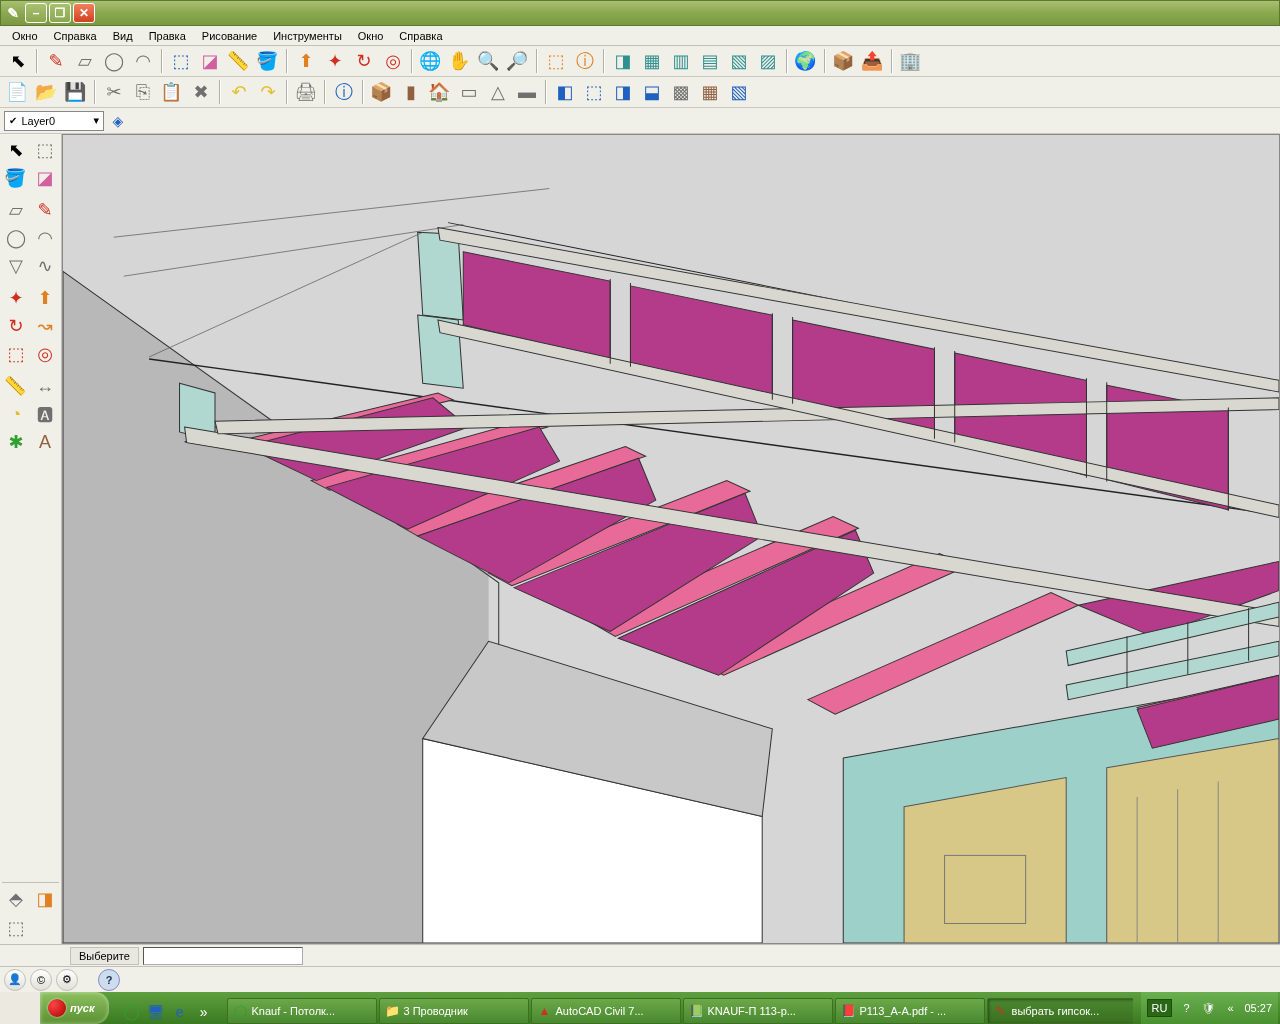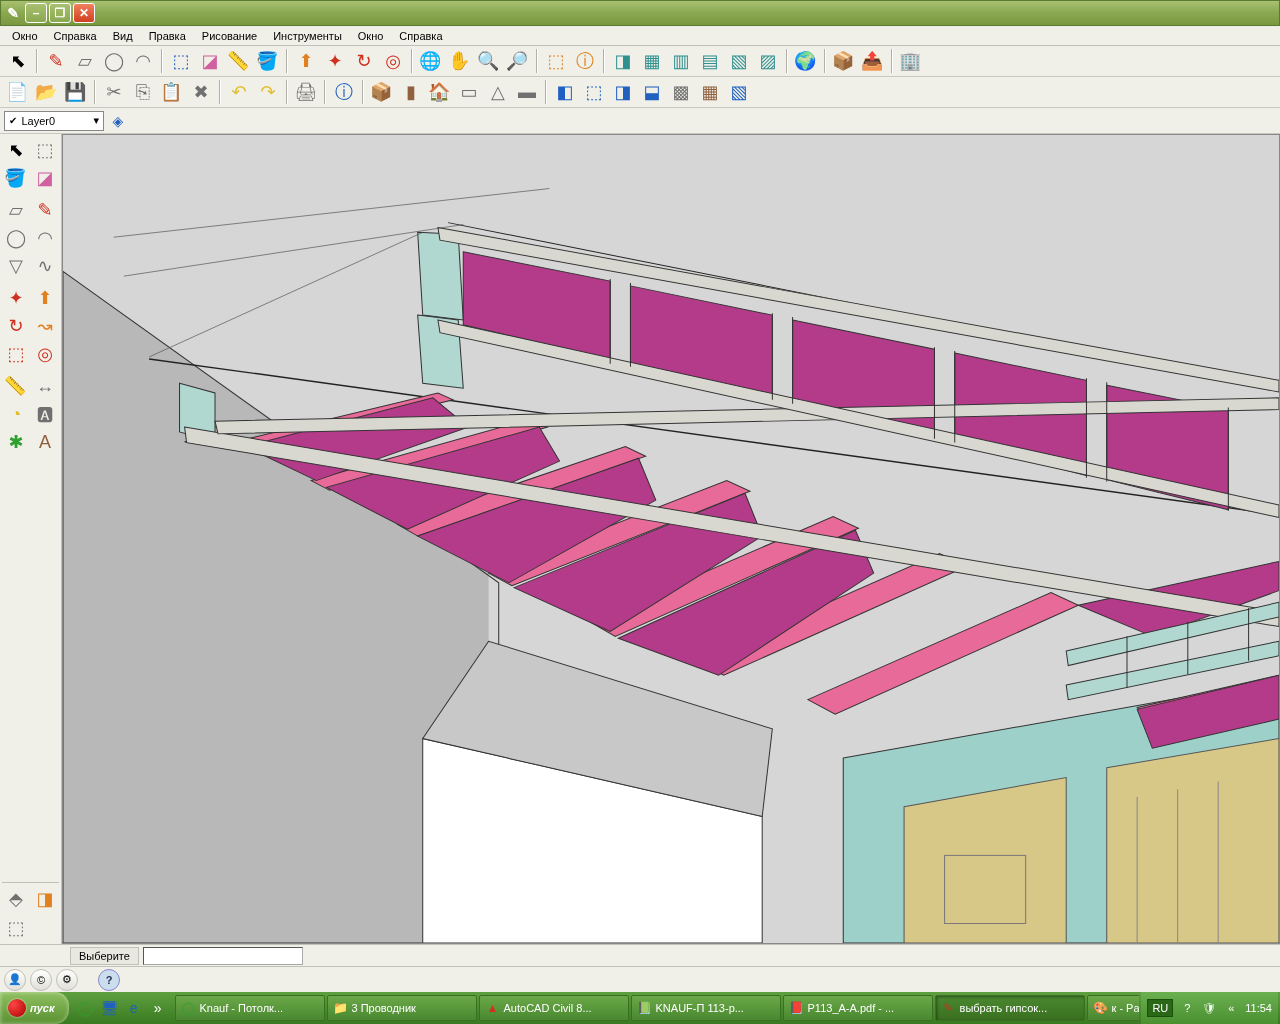--- a/index.html
+++ b/index.html
@@ -45,21 +45,21 @@
 .measlabel { padding:0 8px; border:1px solid #c0c0b8; background:#e8e8e0; height:18px; display:flex; align-items:center; }
 .measinput { flex:0 0 160px; height:18px; border:1px inset #aaa; background:#fff; }
 
 
 .statusbar { height:26px; background:#f0f0e8; border-top:1px solid #c0c0b8; display:flex; align-items:center; padding:0 4px; gap:4px; }
 .statusbar .sbtn { width:22px; height:22px; border:1px solid #c0c0b8; border-radius:11px; display:flex; align-items:center; justify-content:center; background:linear-gradient(#fff,#e0e0d8); }
 .statusbar .help { width:22px; height:22px; border:1px solid #88c; border-radius:11px; display:flex; align-items:center; justify-content:center; background:#cde; font-weight:bold; color:#235; }
 .statusbar .hint { flex:1; padding-left:6px; }
 
 
-.taskbar { height:32px; background:linear-gradient(#5ea040,#3a7a20); display:flex; align-items:center; gap:2px; padding-right:2px; }
+.taskbar { height:32px; background:linear-gradient(#5ea040,#3a7a20); display:flex; align-items:flex-end; gap:8px; padding-right:2px;margin-left:40px; }
 .startbtn { height:32px; padding:0 14px 0 8px; background:linear-gradient(#8ec060,#5a9030); color:#fff; font-weight:bold; font-style:italic; display:flex; align-items:center; gap:4px; border-radius:0 14px 14px 0; box-shadow:inset 0 0 4px rgba(255,255,255,.5); }
 .startbtn .orb { width:18px; height:18px; border-radius:9px; background:radial-gradient(circle at 30% 30%,#f44,#a00); box-shadow:0 0 2px #fff; }
 .qlaunch { display:flex; gap:2px; padding:0 4px; }
 .qlbtn { width:22px; height:24px; display:flex; align-items:center; justify-content:center; font-size:14px; }
 .taskitem { height:26px; min-width:150px; max-width:150px; background:linear-gradient(#6aa848,#4a8830); border:1px solid #3a7020; color:#fff; display:flex; align-items:center; padding:0 6px; gap:4px; font-size:11px; overflow:hidden; white-space:nowrap; border-radius:2px; }
 .taskitem.active { background:linear-gradient(#4a8830,#3a7020); box-shadow:inset 1px 1px 3px rgba(0,0,0,.4); }
 .taskitem .ticn { width:14px; height:14px; flex:0 0 14px; display:flex; align-items:center; justify-content:center; font-size:12px; }
 .tray { margin-left:auto; height:32px; background:linear-gradient(#6ab050,#4a9030); display:flex; align-items:center; padding:0 6px; gap:6px; color:#fff; font-size:11px; }
 .tray .lang { background:#2a6818; padding:2px 4px; border:1px solid #1a5008; }
 .tray .ti { width:16px; height:16px; display:flex; align-items:center; justify-content:center; }
@@ -357,21 +357,21 @@
       <div class="taskitem">
         <span class="ticn c-green">◯</span>
         <span>Knauf - Потолк...</span>
       </div>
       <div class="taskitem">
         <span class="ticn c-yellow">📁</span>
         <span>3 Проводник</span>
       </div>
       <div class="taskitem">
         <span class="ticn c-red">▲</span>
-        <span>AutoCAD Civil 8...</span>
+        <span>AutoCAD Civil 7...</span>
       </div>
       <div class="taskitem">
         <span class="ticn c-green">📗</span>
         <span>KNAUF-П 113-р...</span>
       </div>
       <div class="taskitem">
         <span class="ticn c-red">📕</span>
         <span>P113_A-A.pdf - ...</span>
       </div>
       <div class="taskitem active">
@@ -381,15 +381,15 @@
       <div class="taskitem">
         <span class="ticn c-blue">🎨</span>
         <span>к - Paint</span>
       </div>
     </div>
   <div class="tray">
     <span class="lang">RU</span>
     <div class="ti">?</div>
     <div class="ti">🛡</div>
     <div class="ti">«</div>
-    <span>11:54</span>
+    <span>05:27</span>
   </div>
 </div>
 
 </body></html>

